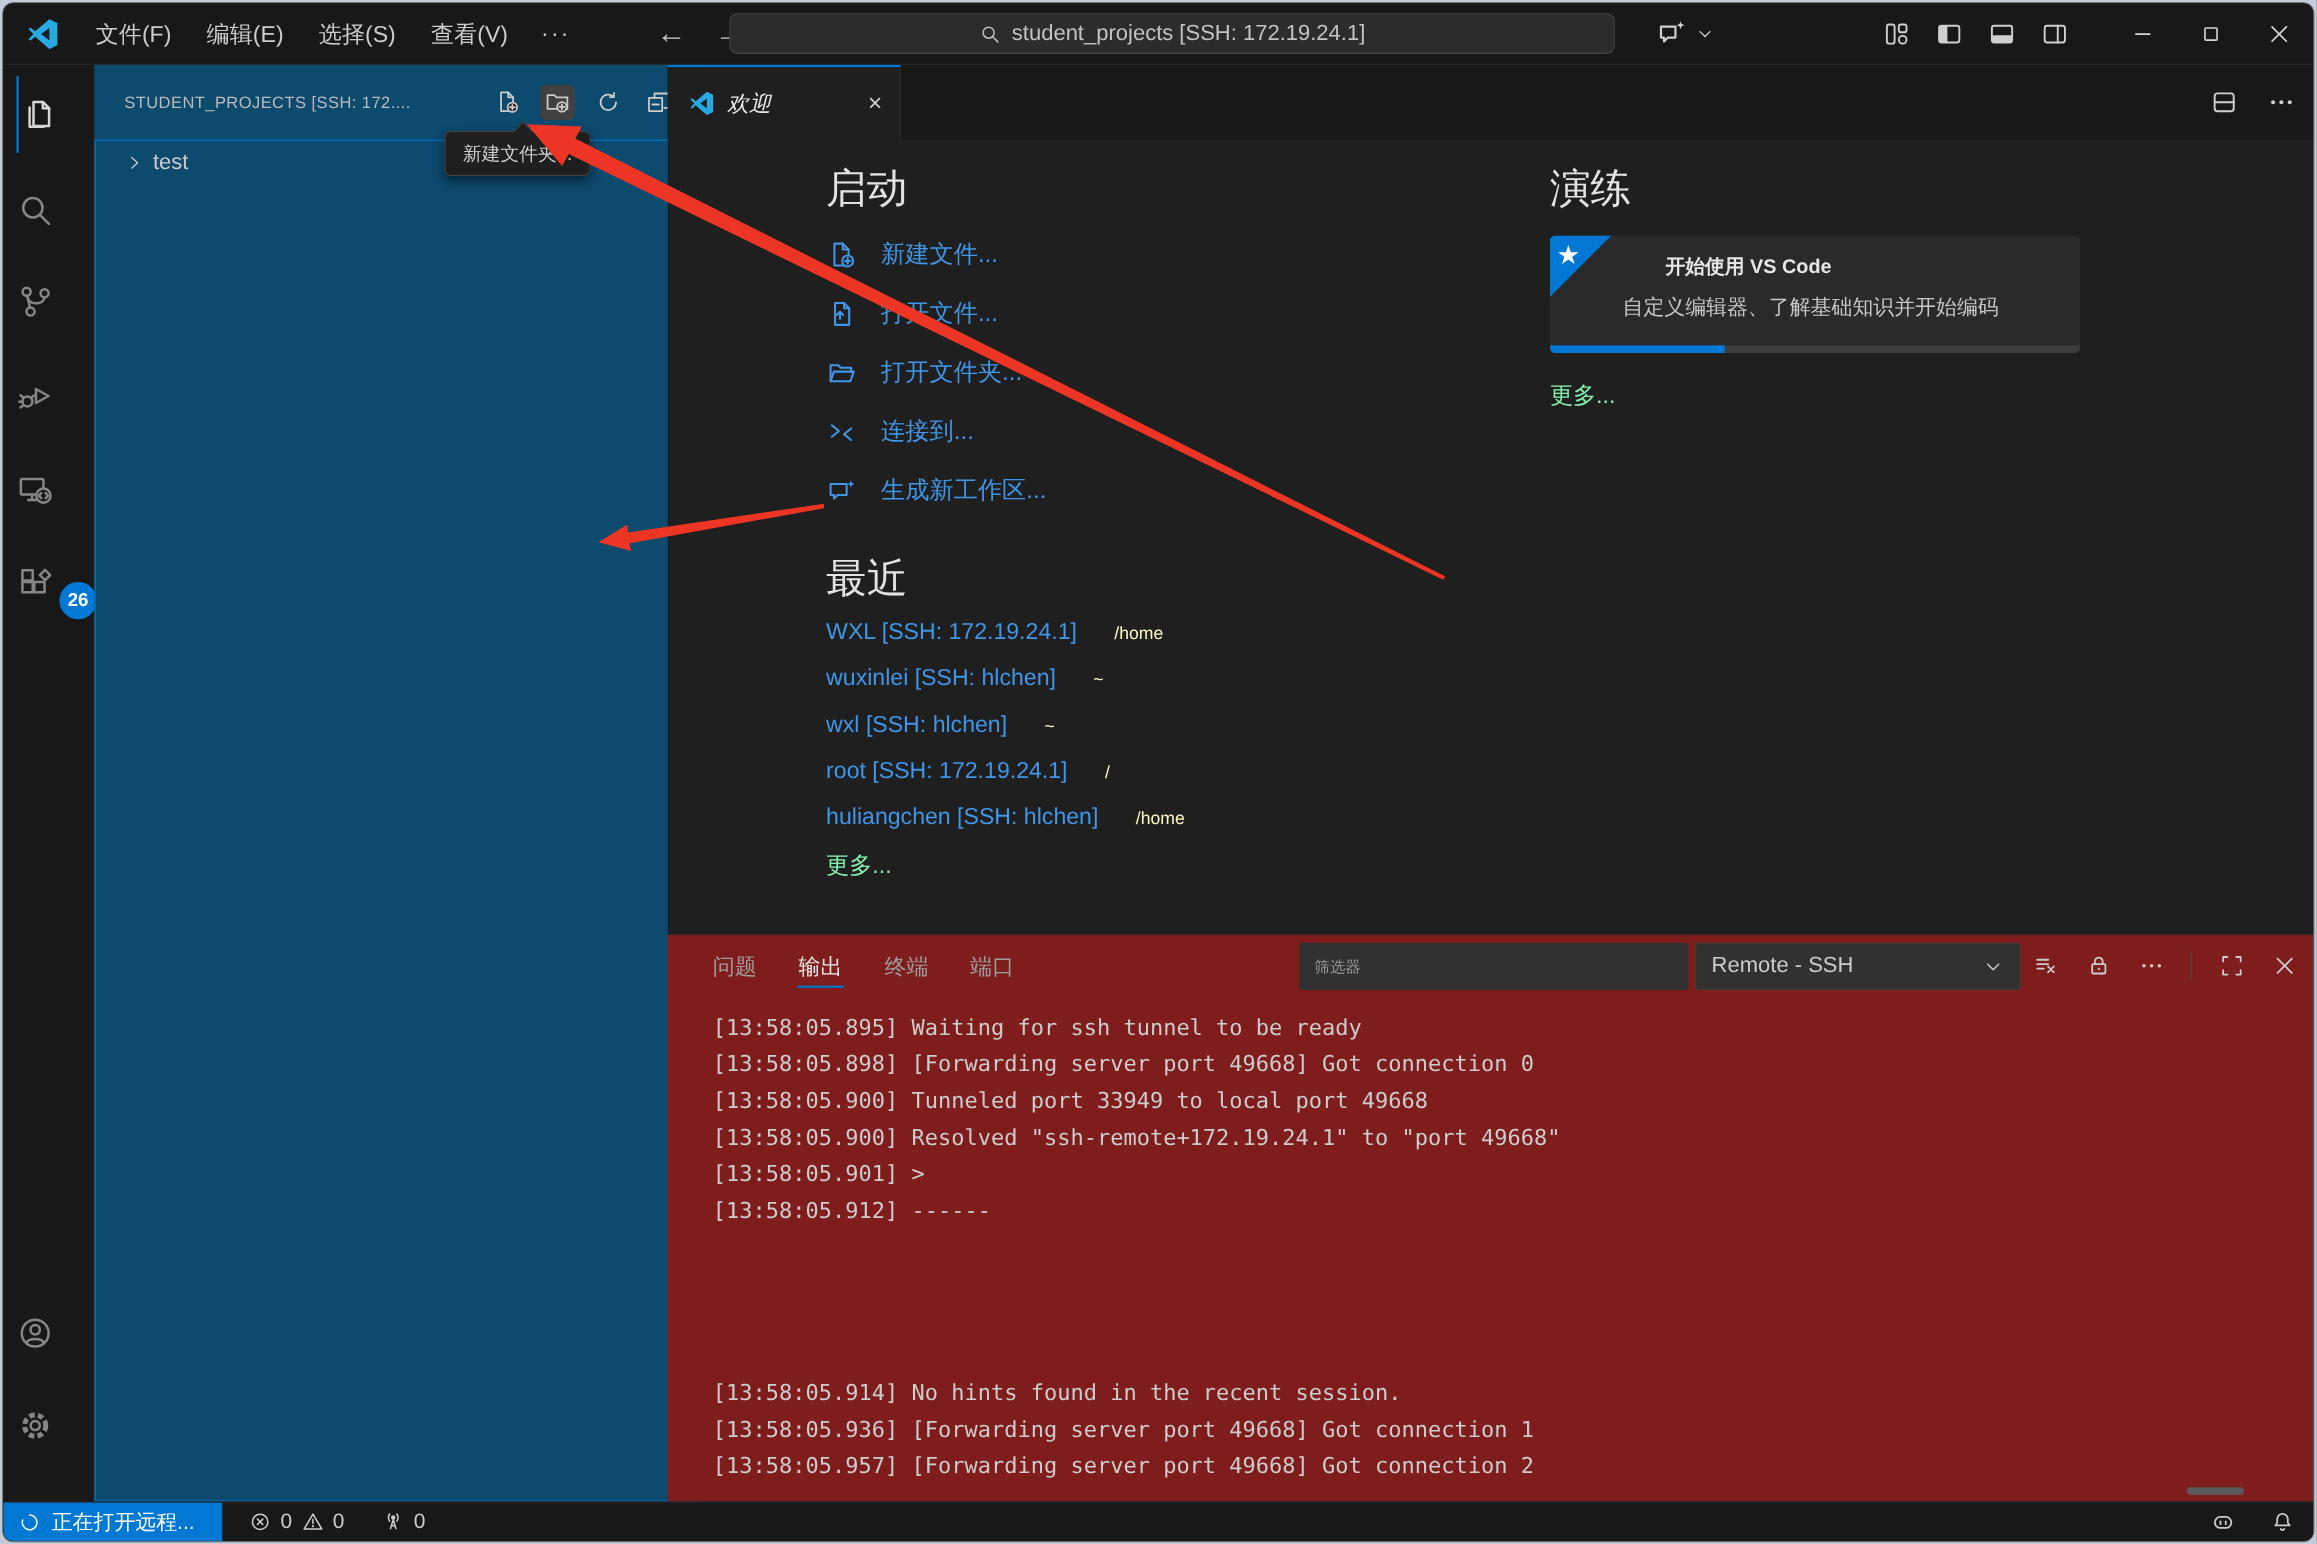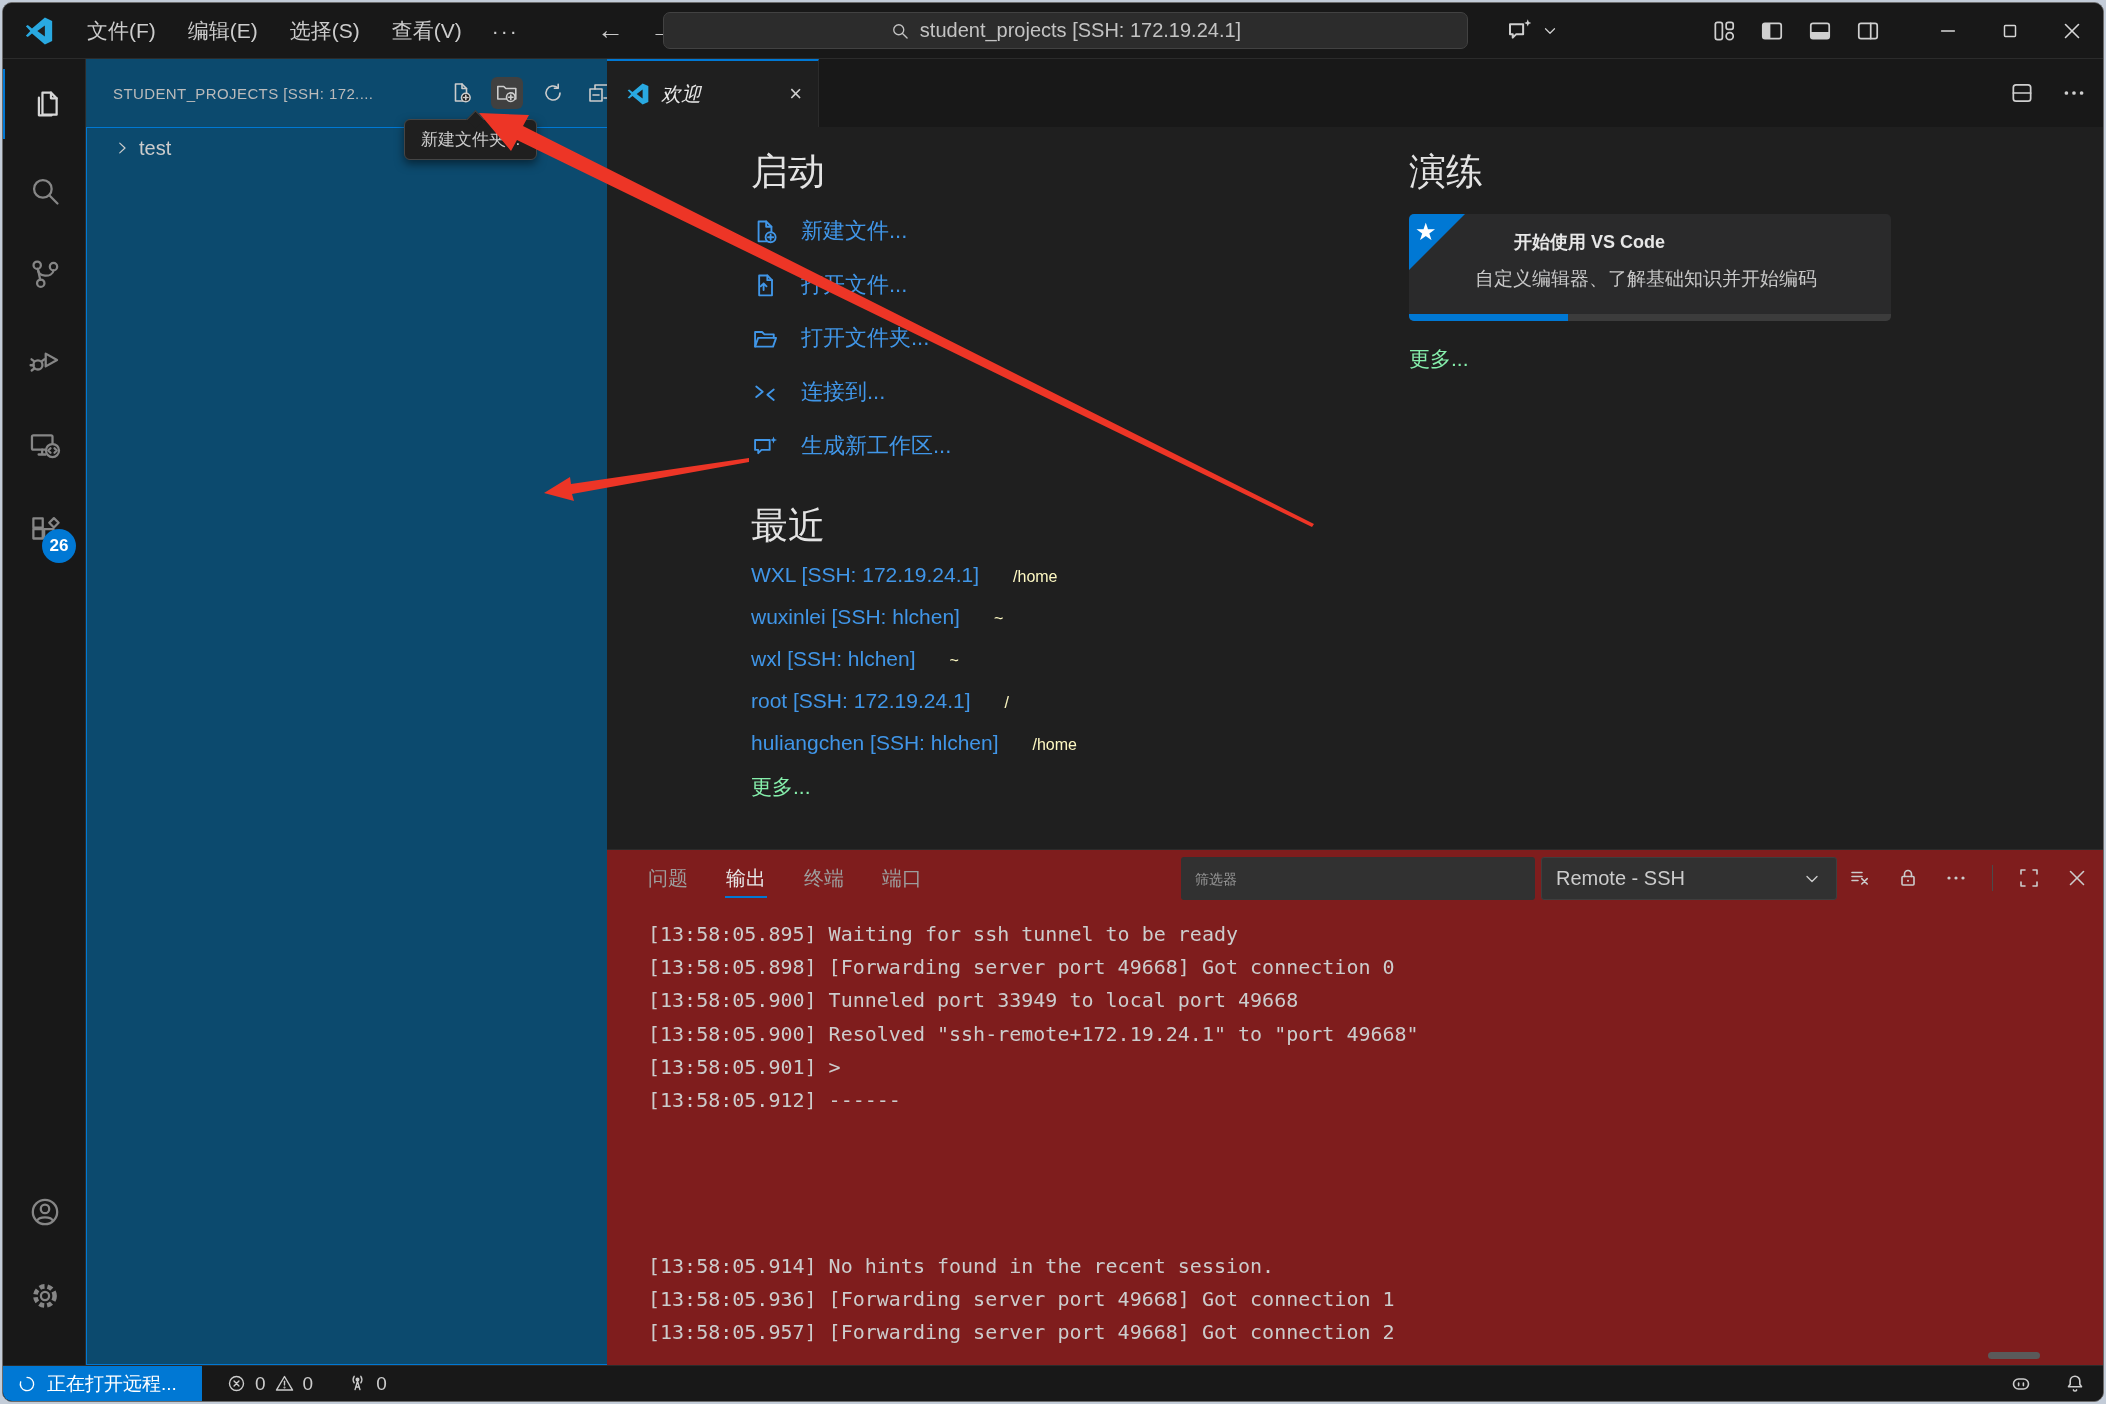--- a/index.html
+++ b/index.html
@@ -22,22 +22,22 @@
                border:1px solid #424242; border-radius:7px; display:flex; align-items:center;
                justify-content:center; gap:10px; color:#c3c3c3; font-size:20px; }
   .title-right { position:absolute; right:0; top:0; height:56px; display:flex; align-items:center; color:#cfcfcf; }
   .copilot-cluster { display:flex; align-items:center; gap:6px; margin-right:152px; }
   .layout-icons { display:flex; gap:22px; margin-right:36px; color:#cfcfcf; }
   .win-btn { width:62px; height:56px; display:flex; align-items:center; justify-content:center; color:#d6d6d6; }
 
   
   .activitybar { position:absolute; left:0; top:56px; bottom:36px; width:83px; background:#181818;
                  border-right:1px solid #2b2b2b; }
-  .ab-item { position:absolute; left:0; width:83px; height:70px; display:flex; align-items:center;
-             justify-content:center; color:#868686; }
+  .ab-item { position:absolute; left:12px; width:83px; height:70px; display:flex; align-items:center;
+             color:#868686; }
   .ab-item.active { color:#d7d7d7; border-left:2px solid #0078d4; }
   .ab-badge { position:absolute; right:10px; bottom:2px; min-width:34px; height:34px; border-radius:17px;
               background:#0078d4; color:#ffffff; font-size:17px; display:flex; align-items:center;
               justify-content:center; font-weight:bold; }
 
   
   .sidebar { position:absolute; left:83px; top:56px; bottom:36px; width:551px; background:#0c4a6e; }
   .sidebar-header { height:68px; display:flex; align-items:center; }
   .sidebar-title { margin-left:27px; color:#bbbbbb; font-size:15px; letter-spacing:.4px; white-space:nowrap;
                    overflow:hidden; flex:1; }

